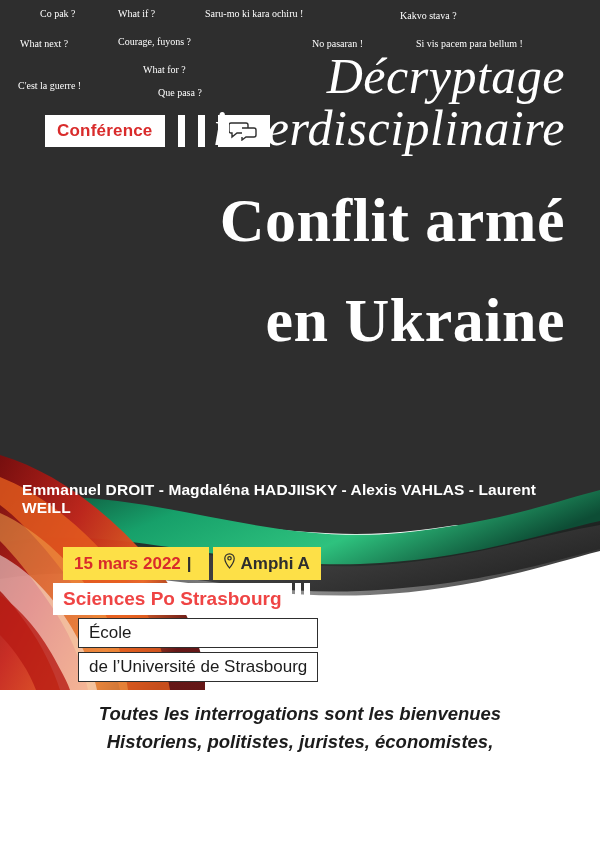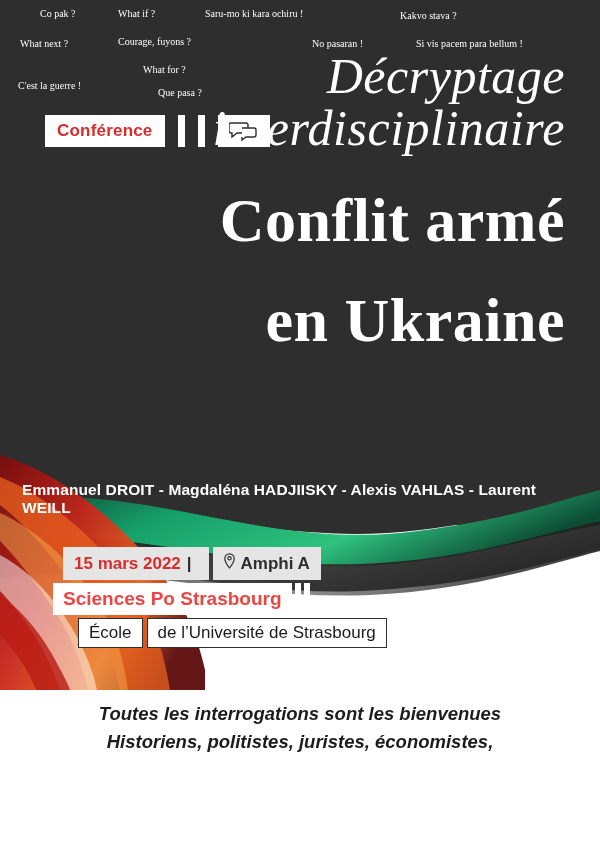--- a/index.html
+++ b/index.html
@@ -129,21 +129,21 @@
   
   .datebar {
     position: absolute;
     left: 63px;
     top: 547px;
     display: flex;
     align-items: stretch;
     gap: 4px;
   }
   .datebar .chip {
-    background: #e5e5e5;
+    background: #fde047;
     display: flex;
     align-items: center;
     padding: 6px 11px;
     font-size: 17px;
     font-weight: bold;
     white-space: nowrap;
   }
   .date-txt { color: #d92b2b; }
   .sep-pipe { color: #2e2e2e; padding: 0 6px; font-weight: bold; }
   .hour-txt { color: #2e2e2e; }
@@ -171,20 +171,21 @@
   }
   .schoolbar .bar { background: #ffffff; width: 6px; }
 
   .schoolbar2 {
     position: absolute;
     left: 78px;
     top: 618px;
     display: flex;
     align-items: stretch;
     gap: 4px;
+    flex-direction: column;
   }
   .schoolbar2 .chip {
     background: #ffffff;
     border: 1px solid #2e2e2e;
     display: flex;
     align-items: center;
     padding: 4px 10px;
     font-size: 17px;
     color: #1c1c1c;
     white-space: nowrap;

